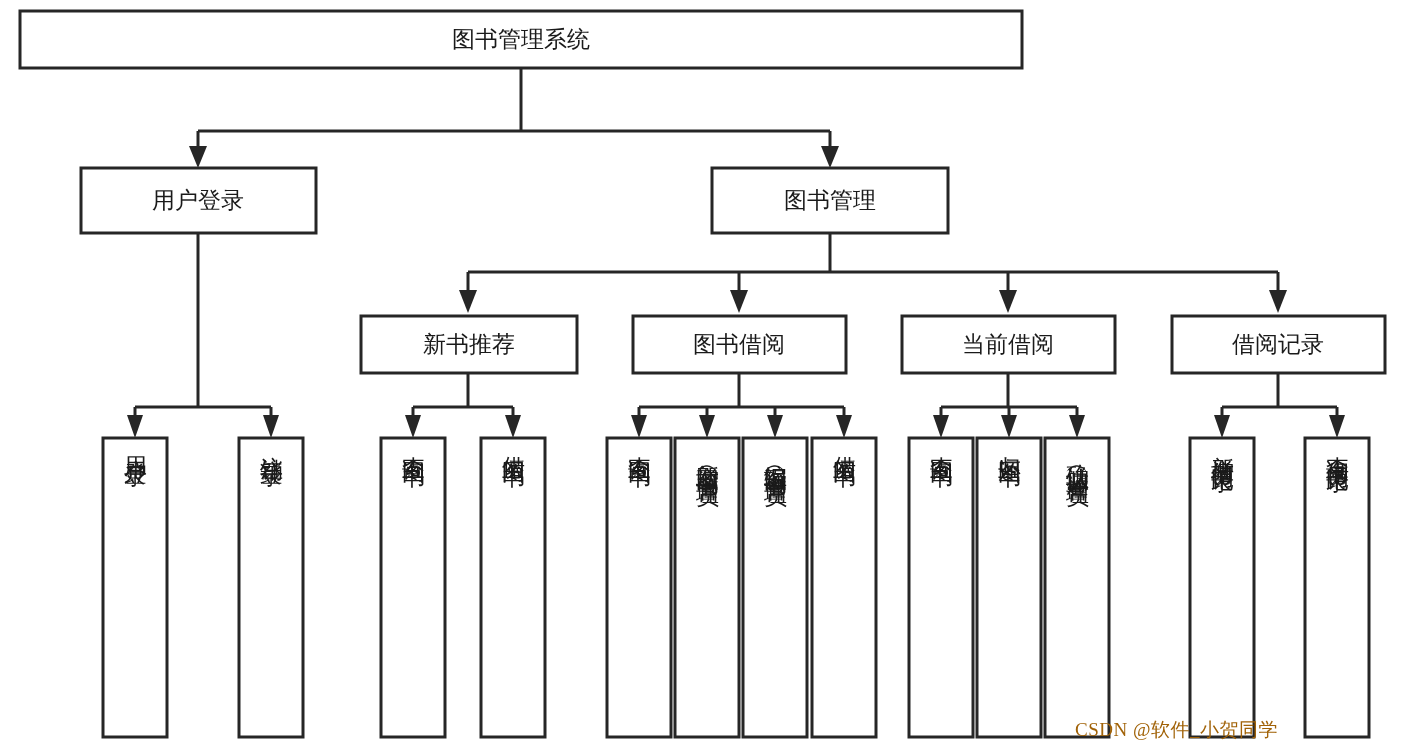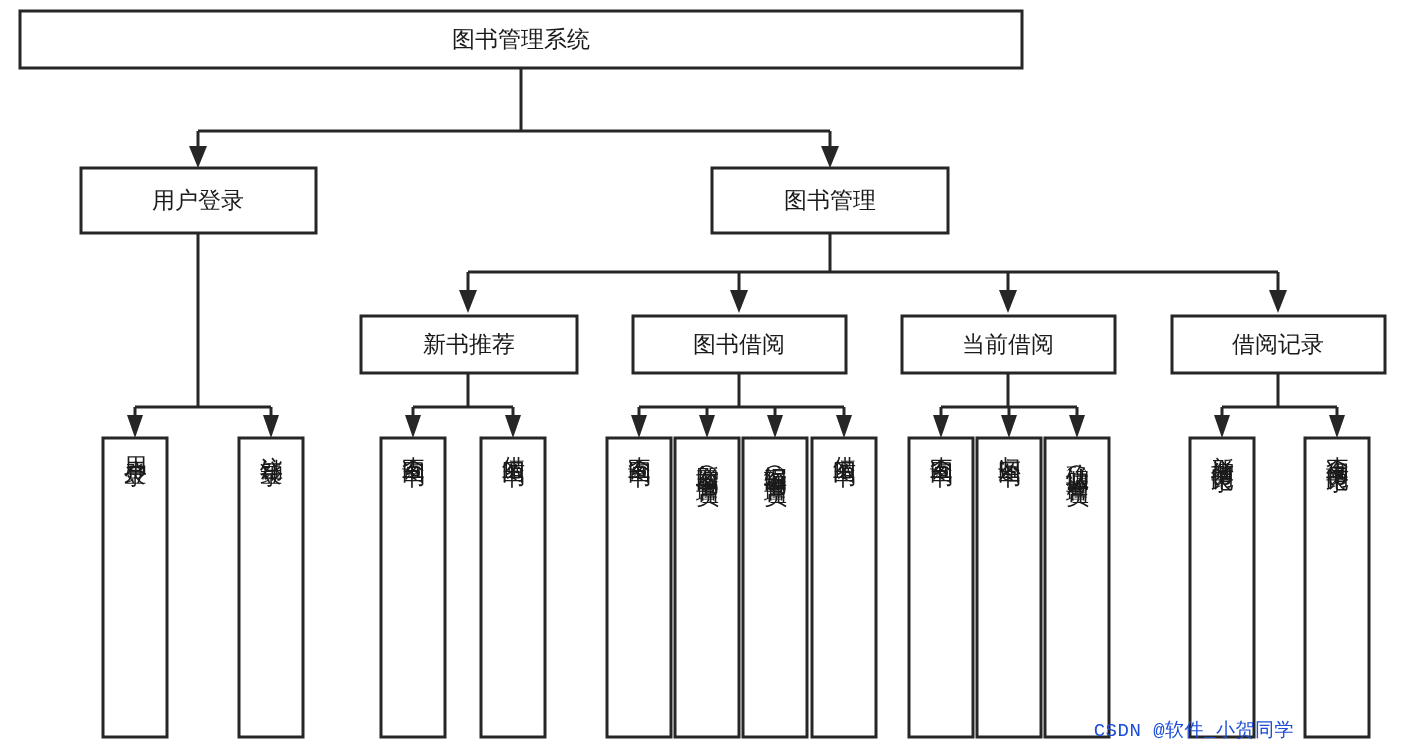--- a/index.html
+++ b/index.html
@@ -55,25 +55,25 @@
     font-family: "Liberation Sans", "DejaVu Sans", sans-serif;
     font-size: 23px;
     line-height: 1;
     letter-spacing: 3px;
     color: #1a1a1a;
     white-space: nowrap;
     pointer-events: none;
   }
   .watermark {
     position: absolute;
-    right: 12px;
+    right: 28px;
     bottom: 4px;
-    font-family: Liberation Mono, monospace;
+    font-family: Liberation Serif, serif;
     font-size: 19px;
-    color: #1d4ed8;
+    color: #a16207;
     white-space: nowrap;
     letter-spacing: 0.5px;
   }
 </style>
 </head>
 <body>
 
 <div id="diagram-root">
 
   <svg class="diagram" viewBox="0 0 1405 747" xmlns="http://www.w3.org/2000/svg">

